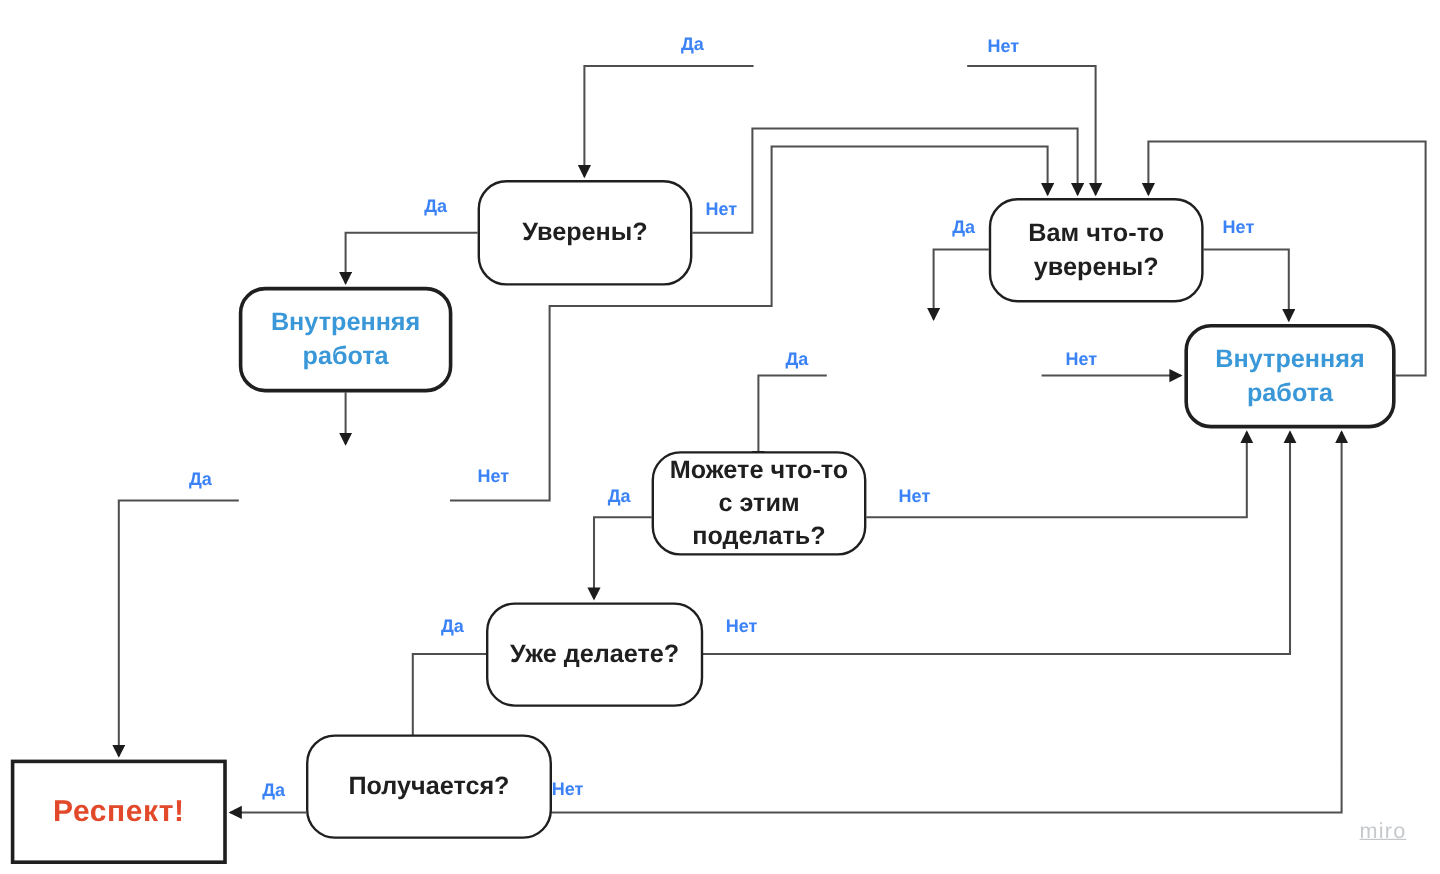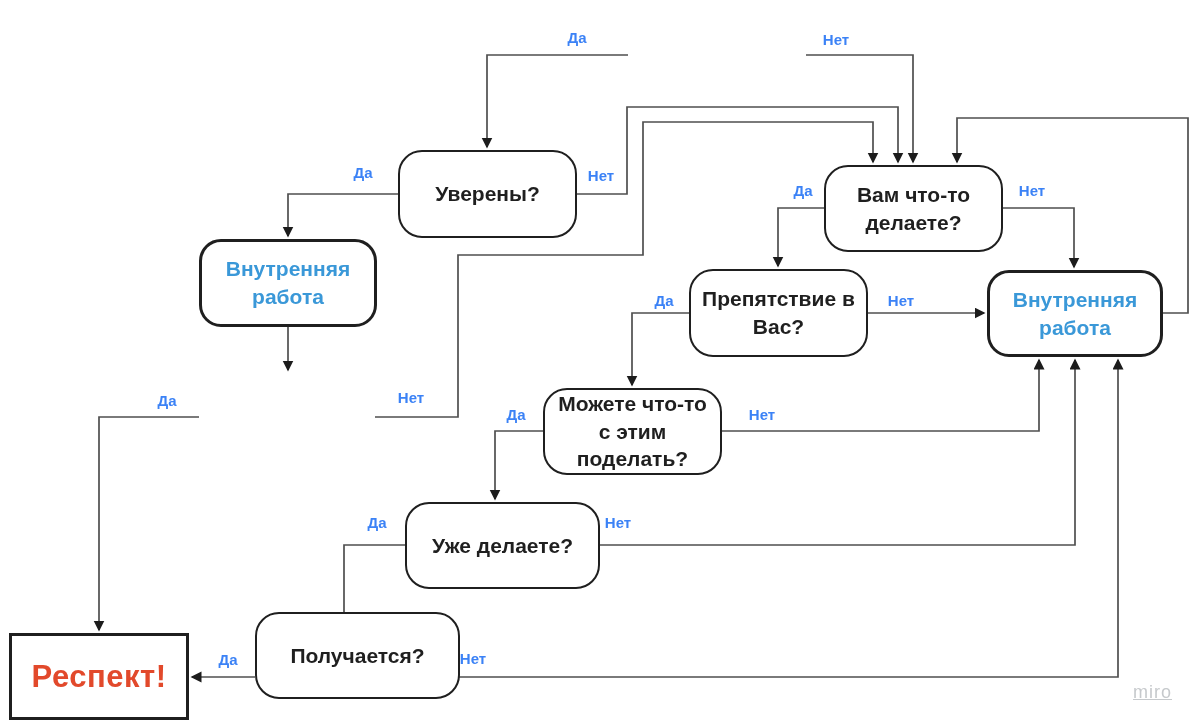--- a/index.html
+++ b/index.html
@@ -18,21 +18,21 @@
   .edges{position:absolute;left:0;top:0;width:1200px;height:728px;}
   .edges polyline{fill:none;stroke:var(--line);stroke-width:1.7px;}
   .node{
     position:absolute;display:flex;align-items:center;justify-content:center;
     background:#fff;border:2.2px solid var(--border);border-radius:24px;
     color:#1f1f1f;font-weight:700;font-size:21px;line-height:1.33;
     text-align:center;white-space:pre-line;
   }
   .node.square{border-radius:0;border-width:3px;}
   .node.text-blue{color:var(--accent-blue);border-radius:22px;}
-  .node.respect{color:var(--accent-orange);font-size:31px;letter-spacing:.5px;}
+  .node.respect{color:var(--accent-orange);font-size:25px;letter-spacing:.5px;}
   .elabel{
     position:absolute;transform:translate(-50%,-50%);
     font-size:15px;font-weight:700;color:#3b82f6;white-space:nowrap;
   }
   .watermark{
     position:absolute;left:1133px;top:682px;
     font-size:18px;font-weight:500;letter-spacing:1px;color:var(--watermark);text-decoration:underline;
   }
 </style>
 </head>
@@ -67,33 +67,31 @@
   </svg>
 
 
   <div class="node" style="left:398px;top:150px;width:179px;height:88px">Уверены?</div>
 
   <div class="node square text-blue" style="left:199px;top:239px;width:178px;height:88px">Внутренняя
 работа</div>
 
 
   <div class="node" style="left:824px;top:165px;width:179px;height:87px">Вам что-то
-делаете?</div>
+уверены?</div>
 
-  <div class="node" style="left:689px;top:269px;width:179px;height:88px">Препятствие в
-Вас?</div>
 
   <div class="node square text-blue" style="left:987px;top:270px;width:176px;height:87px">Внутренняя
 работа</div>
 
-  <div class="node" style="left:543px;top:388px;width:179px;height:87px">Можете что-то
+  <div class="node" style="left:543px;top:376px;width:179px;height:87px">Можете что-то
 с этим
 поделать?</div>
 
-  <div class="node" style="left:405px;top:502px;width:195px;height:87px">Уже делаете?</div>
+  <div class="node" style="left:405px;top:502px;width:181px;height:87px">Уже делаете?</div>
 
   <div class="node" style="left:255px;top:612px;width:205px;height:87px">Получается?</div>
 
   <div class="node square respect" style="left:9px;top:633px;width:180px;height:87px">Респект!</div>
 
   <span class="elabel" style="left:577px;top:37px">Да</span>
   <span class="elabel" style="left:836px;top:39px">Нет</span>
   <span class="elabel" style="left:363px;top:172px">Да</span>
   <span class="elabel" style="left:601px;top:175px">Нет</span>
   <span class="elabel" style="left:167px;top:400px">Да</span>

